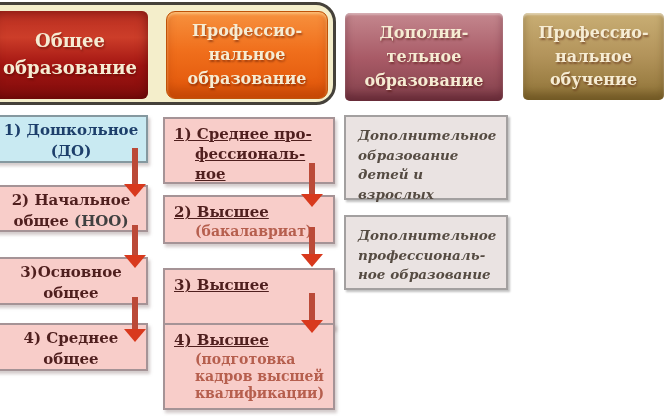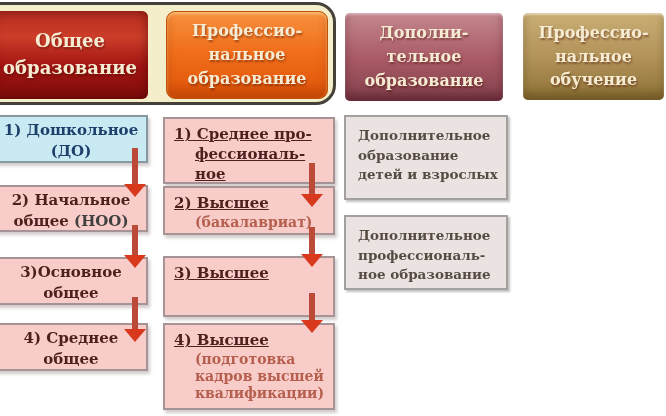--- a/index.html
+++ b/index.html
@@ -59,28 +59,28 @@
   .note{color:#404040;}
   .c1b1 .note{color:#1d3f6b;}
 
   .c2{
     left:163px;width:172px;background:#f8cdc9;color:#4f1f1e;font-weight:bold;
     font-size:15px;line-height:20px;padding:5px 6px 0 30px;
   }
   .c2 .main{text-indent:-21px;text-decoration:underline;}
   .c2 .note2{font-size:14px;color:#b65f4e;line-height:17px;margin-top:1px;}
   .c2b1{top:117px;height:67px;}
-  .c2b2{top:186px;height:49px;}
-  .c2b3{top:256px;height:61px;}
+  .c2b2{top:195px;height:49px;}
+  .c2b3{top:268px;height:61px;}
   .c2b4{top:323px;height:87px;}
 
   .c3{
     left:344px;width:164px;background:#eae3e2;border-color:#a3a0a0;
     color:#554b42;font-weight:bold;font-size:13.5px;line-height:19.5px;
-    padding:9px 8px 0 12px;box-shadow:2px 2px 2px rgba(0,0,0,.25);
+    padding:9px 8px 0 12px;box-shadow:2px 2px 2px rgba(0,0,0,.25);font-style:italic;
   }
   .c3b1{top:115px;height:85px;}
   .c3b2{top:215px;height:75px;}
 
   
   .arrow{position:absolute;width:22px;z-index:5;}
   .arrow .stem{
     position:absolute;left:8px;top:0;width:6px;height:calc(100% - 12px);
     background:#bb4a38;display:block;
   }

